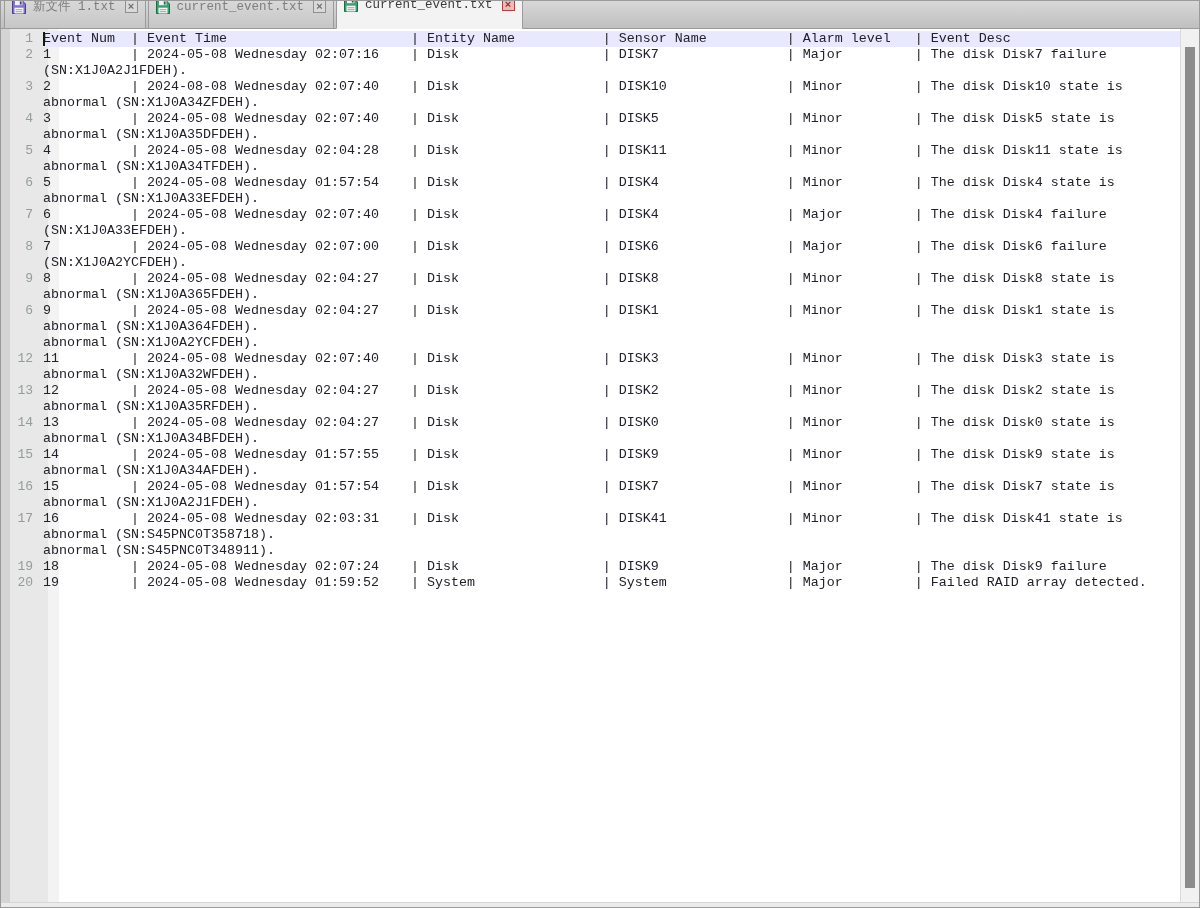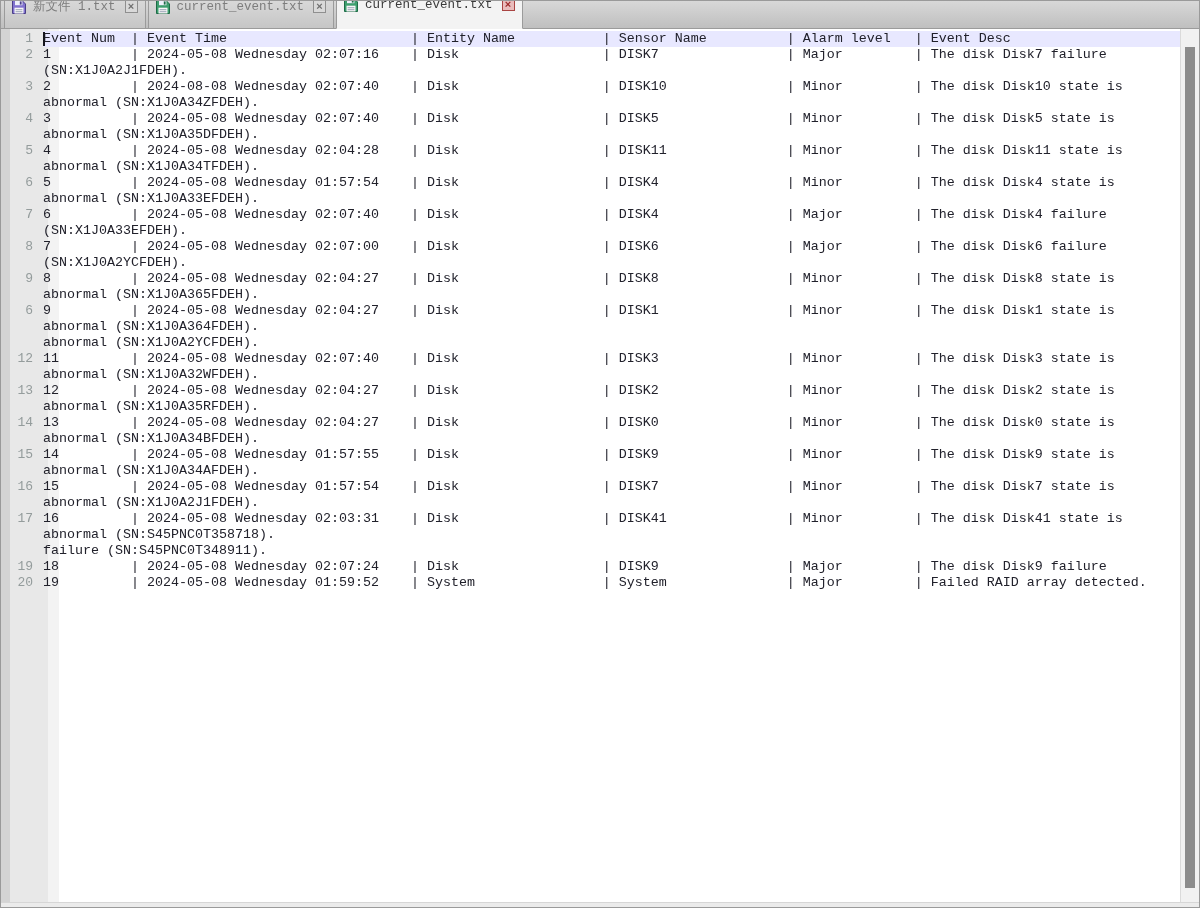--- a/index.html
+++ b/index.html
@@ -245,21 +245,21 @@
         <div class="vrow">
           <div class="ln">17</div>
           <div class="txt">16         | 2024-05-08 Wednesday 02:03:31    | Disk                  | DISK41               | Minor         | The disk Disk41 state is</div>
         </div>
         <div class="vrow">
           <div class="ln"></div>
           <div class="txt">abnormal (SN:S45PNC0T358718).</div>
         </div>
         <div class="vrow">
           <div class="ln"></div>
-          <div class="txt">failure (SN:S45PNC0T348911).</div>
+          <div class="txt">abnormal (SN:S45PNC0T348911).</div>
         </div>
         <div class="vrow">
           <div class="ln">19</div>
           <div class="txt">18         | 2024-05-08 Wednesday 02:07:24    | Disk                  | DISK9                | Major         | The disk Disk9 failure</div>
         </div>
         <div class="vrow">
           <div class="ln">20</div>
           <div class="txt">19         | 2024-05-08 Wednesday 01:59:52    | System                | System               | Major         | Failed RAID array detected.</div>
         </div>
       </div>

